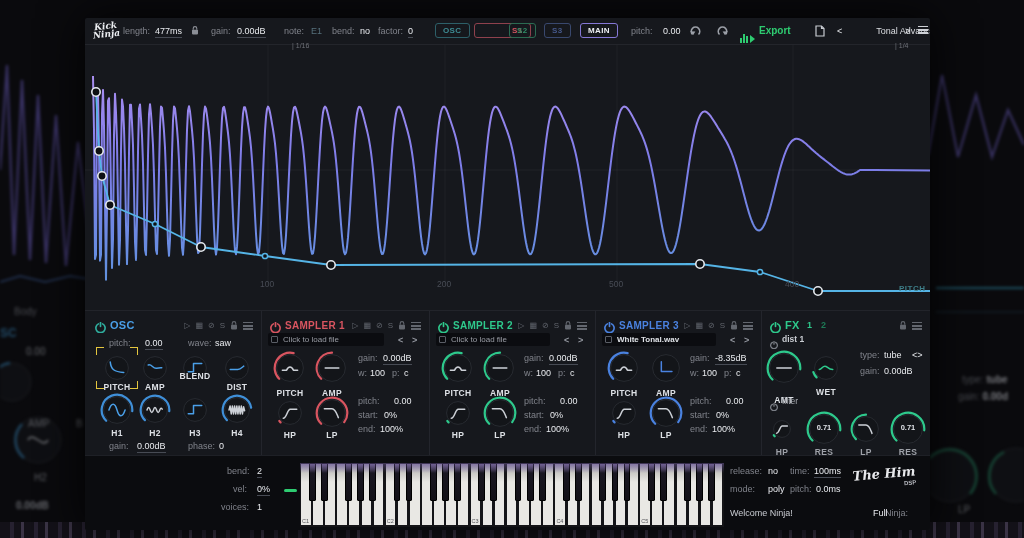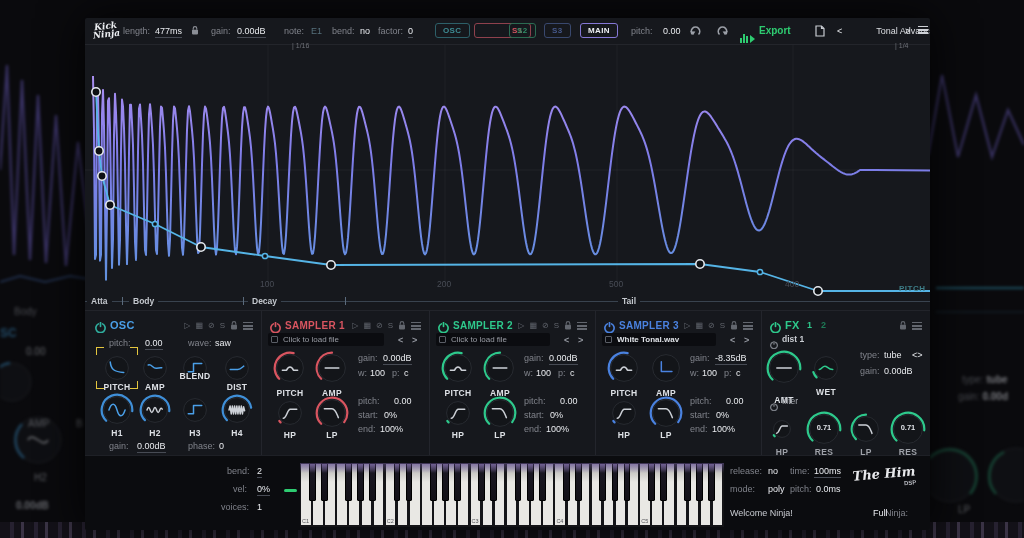--- a/index.html
+++ b/index.html
@@ -186,30 +186,20 @@
           <circle cx="116" cy="229" r="4.2" fill="#0e1013" stroke="#e5e9ee" stroke-width="1.6"></circle>
           <circle cx="180" cy="238" r="2.6" fill="#0e1013" stroke="#55b4e6" stroke-width="1.5"></circle>
           <circle cx="246" cy="247" r="4.2" fill="#0e1013" stroke="#e5e9ee" stroke-width="1.6"></circle>
           <circle cx="615" cy="246" r="4.2" fill="#0e1013" stroke="#e5e9ee" stroke-width="1.6"></circle>
           <circle cx="675" cy="254" r="2.6" fill="#0e1013" stroke="#55b4e6" stroke-width="1.5"></circle>
           <circle cx="733" cy="273" r="4.2" fill="#0e1013" stroke="#e5e9ee" stroke-width="1.6"></circle>
         </svg>
       <span id="pitchlab">PITCH</span>
     <span class="tick" style="left: 175px; top: 261px;">100</span><span class="tick" style="left: 352px; top: 261px;">200</span><span class="tick" style="left: 524px; top: 261px;">500</span><span class="tick" style="left: 700px; top: 261px;">400</span></div>
 
-    <div id="ruler">
-      <div class="line"></div>
-      <span class="rl" style="left:2px">Atta</span>
-      <span class="rl" style="left:44px">Body</span>
-      <span class="rl" style="left:163px">Decay</span>
-      <span class="rl" style="left:533px">Tail</span>
-      <div class="rt" style="left:37px"></div>
-      <div class="rt" style="left:158px"></div>
-      <div class="rt" style="left:260px"></div>
-    </div>
 
     <div id="modules">
 
       <div class="col" id="osc" style="width:177px">
         <span class="abs pwr" style="left:10px;top:8px;color:#2fae9e">
           <svg width="11" height="11" viewBox="0 0 10 10">
               <path d="M3.1,1.7 A4.2,4.2 0 1 0 6.9,1.7" fill="none" stroke="currentColor" stroke-width="1.5" stroke-linecap="round"></path>
               <line x1="5" y1="0.4" x2="5" y2="4" stroke="currentColor" stroke-width="1.5" stroke-linecap="round"></line>
             </svg></span>
         <span class="abs mtitle" style="left:25px;top:8px;color:#4a9fe8;font-size:11px">OSC</span>

